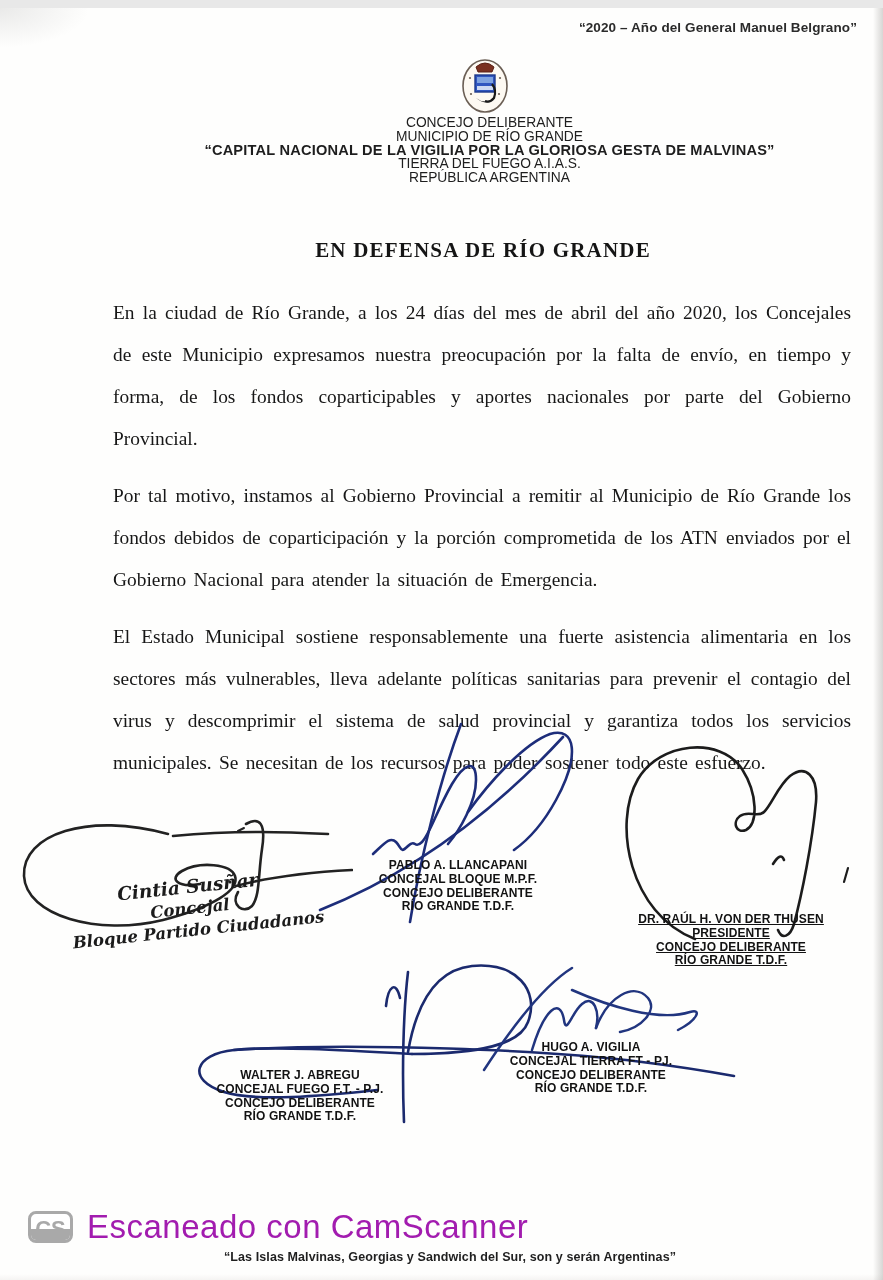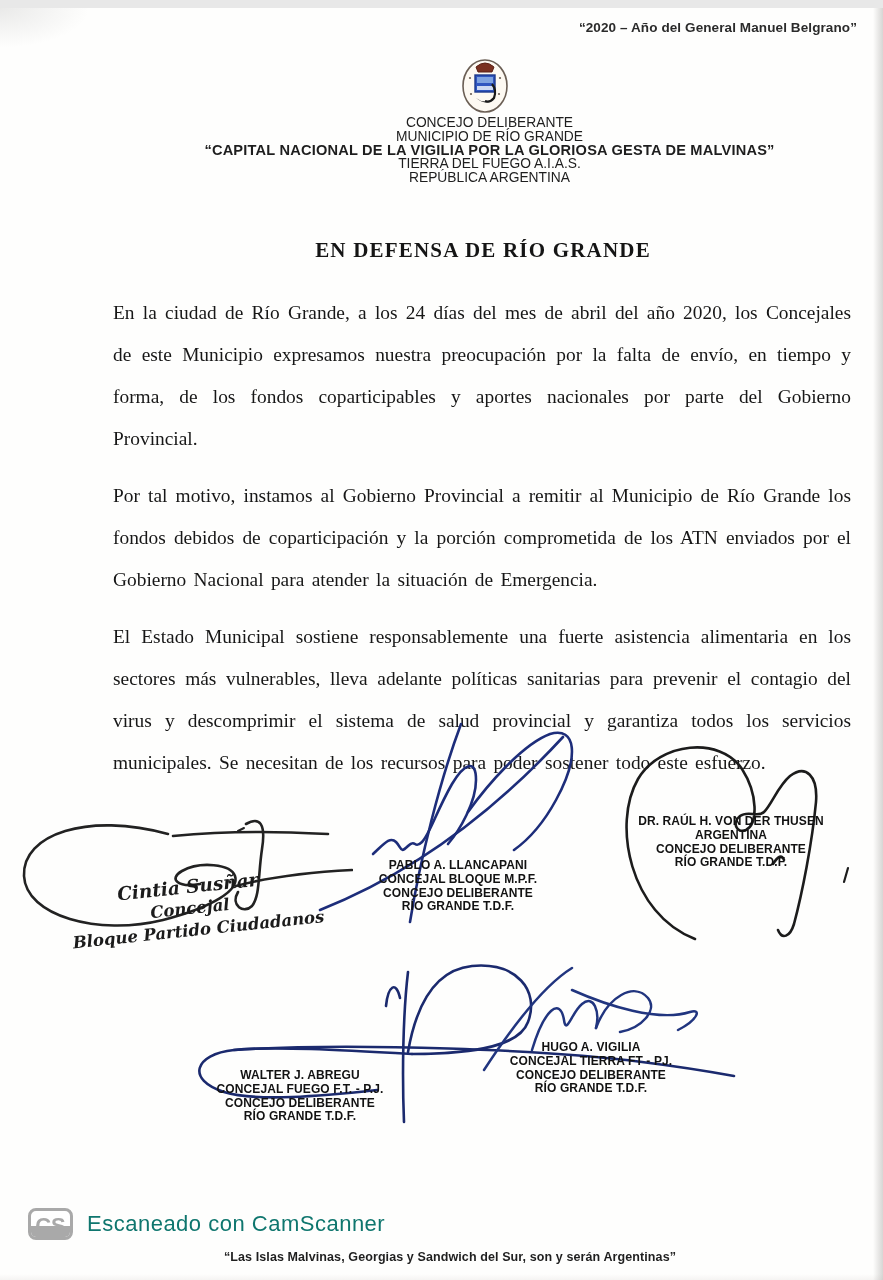--- a/index.html
+++ b/index.html
@@ -72,21 +72,21 @@
   .cs-box{
     width:45px;height:32px;border:3px solid #a9a9a9;border-radius:8px;
     box-sizing:border-box;background:#fff;position:relative;overflow:hidden;
   }
   .cs-box .cs-letters{
     position:absolute;top:2px;left:0;width:100%;text-align:center;
     font-size:22px;font-weight:bold;color:#a9a9a9;letter-spacing:0;
     font-family:"Liberation Sans",sans-serif;
   }
   .cs-box .cs-base{position:absolute;bottom:0;left:0;width:100%;height:11px;background:#a9a9a9;}
-  .cs-text{margin-left:14px;font-size:22px;color:#0f766e;letter-spacing:.5px;}
+  .cs-text{margin-left:14px;font-size:33px;color:#a21caf;letter-spacing:.5px;}
 
   .footer-quote{
     position:absolute;top:1242px;left:0;width:900px;text-align:center;
     font-size:12.5px;font-weight:bold;color:#1f1f1f;letter-spacing:.1px;
   }
 </style>
 </head>
 <body>
 
 <div class="page">
@@ -159,23 +159,23 @@
     <div>RÍO GRANDE T.D.F.</div>
   </div>
 
   <svg class="sig-svg" style="left:610px;top:726px;" width="272" height="212" viewBox="0 0 272 212">
     <g fill="none" stroke="#1c1c1c" stroke-width="2.6" stroke-linecap="round">
       <path d="M85 205 C 20 180, 2 90, 28 45 C 50 8, 110 2, 132 35 C 148 60, 148 90, 136 96 C 126 100, 122 88, 130 82 C 138 76, 148 84, 154 78 C 162 70, 168 52, 180 42 C 196 30, 208 42, 206 68 C 202 110, 192 160, 184 190 C 180 203, 172 206, 168 196"></path>
       <path d="M163 130 C 168 122, 172 120, 174 126"></path>
       <path d="M238 134 l-4 14" stroke-width="2.2"></path>
     </g>
   </svg>
-  <div class="sig-label" style="left:616px;top:807px;width:230px;">
+  <div class="sig-label" style="left:616px;top:905px;width:230px;text-decoration:underline;">
     <div>DR. RAÚL H. VON DER THUSEN</div>
-    <div>ARGENTINA</div>
+    <div>PRESIDENTE</div>
     <div>CONCEJO DELIBERANTE</div>
     <div>RÍO GRANDE T.D.F.</div>
   </div>
 
   <svg class="sig-svg" style="left:172px;top:946px;" width="565" height="172" viewBox="0 0 565 172">
     <g fill="none" stroke="#1b2a6e" stroke-width="2.6" stroke-linecap="round">
       <path d="M232 168 C 230 120, 231 60, 236 18"></path>
       <path d="M214 52 C 216 32, 224 26, 228 44"></path>
       <path d="M236 98 C 244 52, 262 16, 300 12 C 344 8, 368 36, 356 68 C 348 90, 310 100, 240 100"></path>
       <path d="M240 100 C 170 96, 100 92, 62 96 C 22 100, 14 126, 52 138 C 84 148, 150 142, 205 136"></path>

